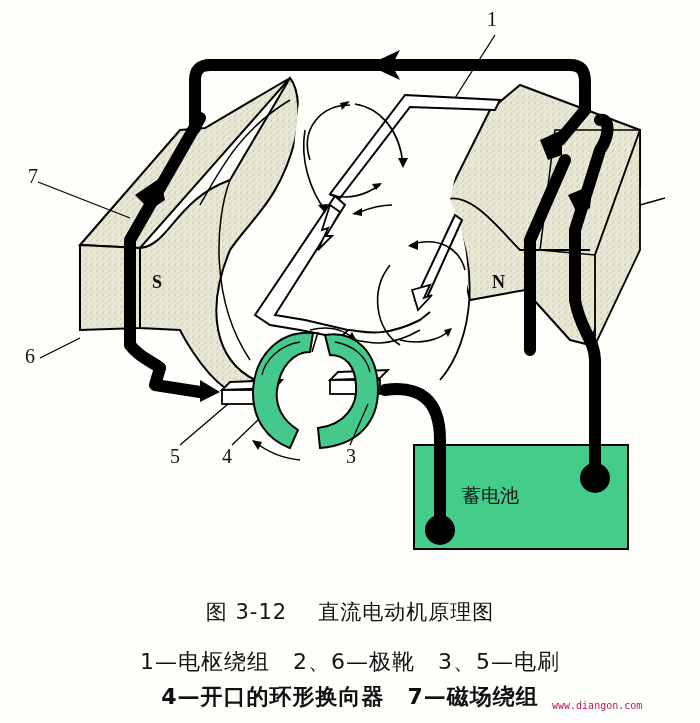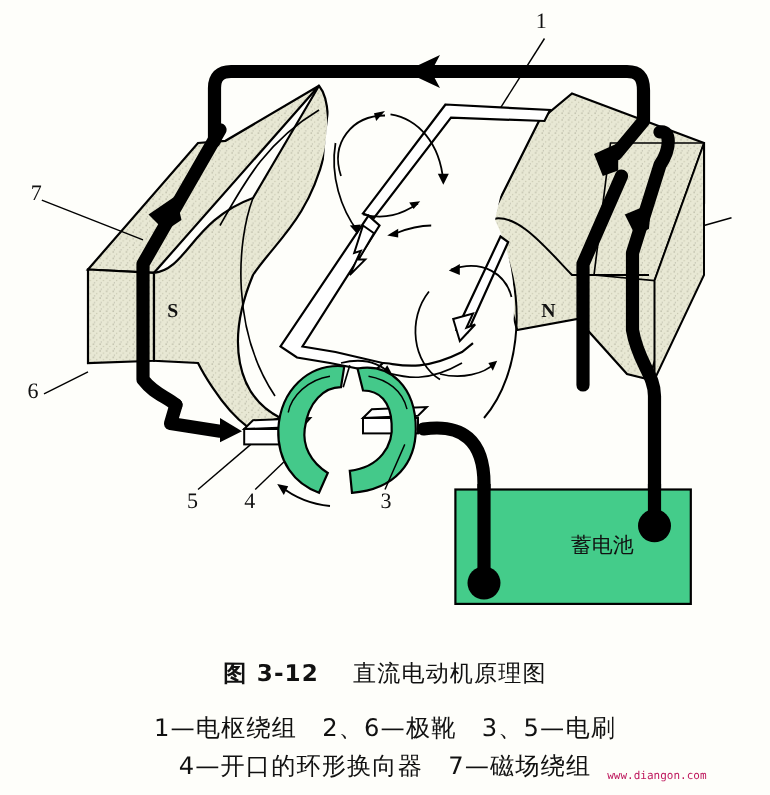--- a/index.html
+++ b/index.html
@@ -3,27 +3,27 @@
 <meta charset="utf-8">
 <style>
   html, body { margin:0; padding:0; }
   body {
     width:700px; height:723px; background:#fefefa; position:relative; overflow:hidden;
     font-family:"DejaVu Serif","Liberation Serif",serif;
   }
   .diagram { position:absolute; left:0; top:0; width:700px; height:580px; }
   .label { position:absolute; font-size:20px; color:#111; font-family:"Liberation Serif","DejaVu Serif",serif; }
   .pole-letter { position:absolute; font-size:18px; font-weight:bold; color:#111; font-family:"Liberation Serif","DejaVu Serif",serif; }
-  .battery-text { position:absolute; left:476px; top:483px; width:100px; text-align:right; font-size:19px; color:#111; font-family:Liberation Mono, monospace; }
+  .battery-text { position:absolute; left:462px; top:483px; width:100px; text-align:left; font-size:19px; color:#111; font-family:Liberation Mono, monospace; }
   .caption { position:absolute; left:0; width:700px; text-align:center; color:#111; font-family:"DejaVu Sans",sans-serif; }
   .caption-title { top:598px; font-size:21px; letter-spacing:1px; }
-  .caption-title .fig { margin-right:31px;font-weight:bold; }
+  .caption-title .fig { margin-right:31px; }
   .caption-line { font-size:22px; letter-spacing:1px; }
   .caption-l1 { top:647px; }
-  .caption-l2 { top:682px; }
+  .caption-l2 { top:682px;font-weight:bold; }
   .watermark { position:absolute; left:552px; top:700px; font-size:10px; color:#be185d; font-family:"DejaVu Sans Mono","Liberation Mono",monospace; }
 </style>
 </head>
 <body>
 
 <div class="diagram">
   <svg width="700" height="580" viewBox="0 0 700 580" xmlns="http://www.w3.org/2000/svg">
     <defs>
       <pattern id="speckle" width="6" height="6" patternUnits="userSpaceOnUse">
         <rect width="6" height="6" fill="#e8e8d4"></rect>

